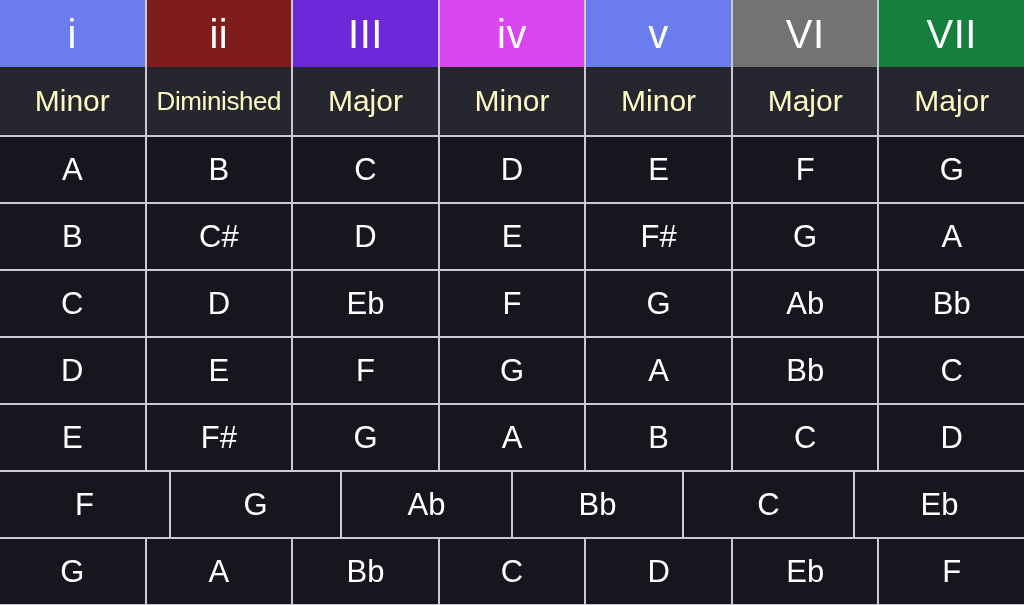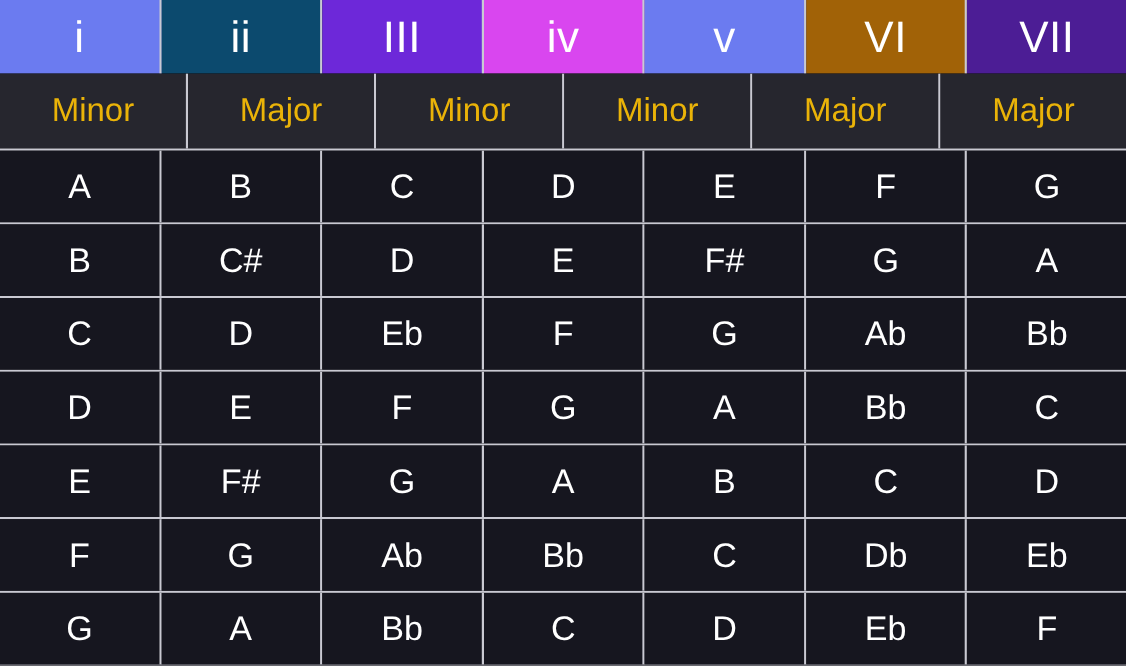--- a/index.html
+++ b/index.html
@@ -46,21 +46,21 @@
     display: flex;
     height: 68px;
     background: #0b0b10;
   }
   .quality-cell {
     flex: 1 1 0;
     display: flex;
     align-items: center;
     justify-content: center;
     background: #26262e;
-    color: #eab308;
+    color: #fef9c3;
     font-size: 30px;
     font-weight: 400;
     line-height: 1;
     border-right: 2px solid #c9c9d2;
     box-sizing: border-box;
     overflow: hidden;
     white-space: nowrap;
   }
   .quality-cell:last-child { border-right: none; }
   .quality-cell.tight { font-size: 26px; letter-spacing: -0.4px; }
@@ -92,30 +92,31 @@
   }
   .data-cell:last-child { border-right: none; }
 </style>
 </head>
 <body>
 
 <div id="chord-table">
 
   <div class="numeral-row">
       <div class="numeral-cell" style="background: rgb(107, 123, 240);">i</div>
-      <div class="numeral-cell" style="background: #0c4a6e;">ii</div>
+      <div class="numeral-cell" style="background: #7f1d1d;">ii</div>
       <div class="numeral-cell" style="background: #6d28d9;">III</div>
       <div class="numeral-cell" style="background: #d946ef;">iv</div>
       <div class="numeral-cell" style="background: rgb(107, 123, 240);">v</div>
-      <div class="numeral-cell" style="background: #a16207; text-align: center;">VI</div>
-      <div class="numeral-cell" style="background: #4c1d95;">VII</div>
+      <div class="numeral-cell" style="background: #737373; text-align: center;">VI</div>
+      <div class="numeral-cell" style="background: #15803d;">VII</div>
     </div>
 
   <div class="quality-row">
       <div class="quality-cell">Minor</div>
+      <div class="quality-cell tight">Diminished</div>
       <div class="quality-cell">Major</div>
       <div class="quality-cell">Minor</div>
       <div class="quality-cell">Minor</div>
       <div class="quality-cell">Major</div>
       <div class="quality-cell">Major</div>
     </div>
 
   <div class="data-body">
       <div class="data-row">
         <div class="data-cell">A</div>
@@ -161,21 +162,20 @@
         <div class="data-cell">B</div>
         <div class="data-cell">C</div>
         <div class="data-cell">D</div>
       </div>
       <div class="data-row">
         <div class="data-cell">F</div>
         <div class="data-cell">G</div>
         <div class="data-cell">Ab</div>
         <div class="data-cell">Bb</div>
         <div class="data-cell">C</div>
-        <div class="data-cell">Db</div>
         <div class="data-cell">Eb</div>
       </div>
       <div class="data-row">
         <div class="data-cell">G</div>
         <div class="data-cell">A</div>
         <div class="data-cell">Bb</div>
         <div class="data-cell">C</div>
         <div class="data-cell">D</div>
         <div class="data-cell">Eb</div>
         <div class="data-cell">F</div>

